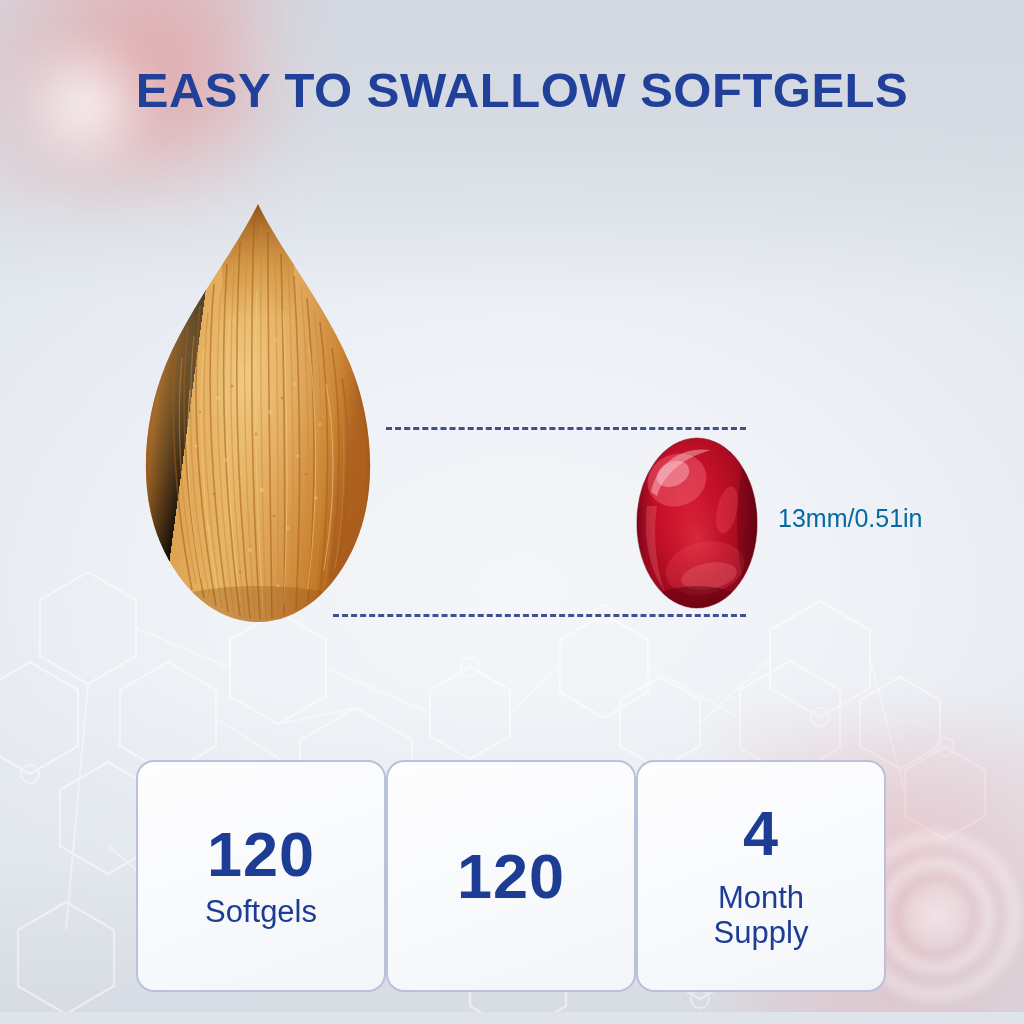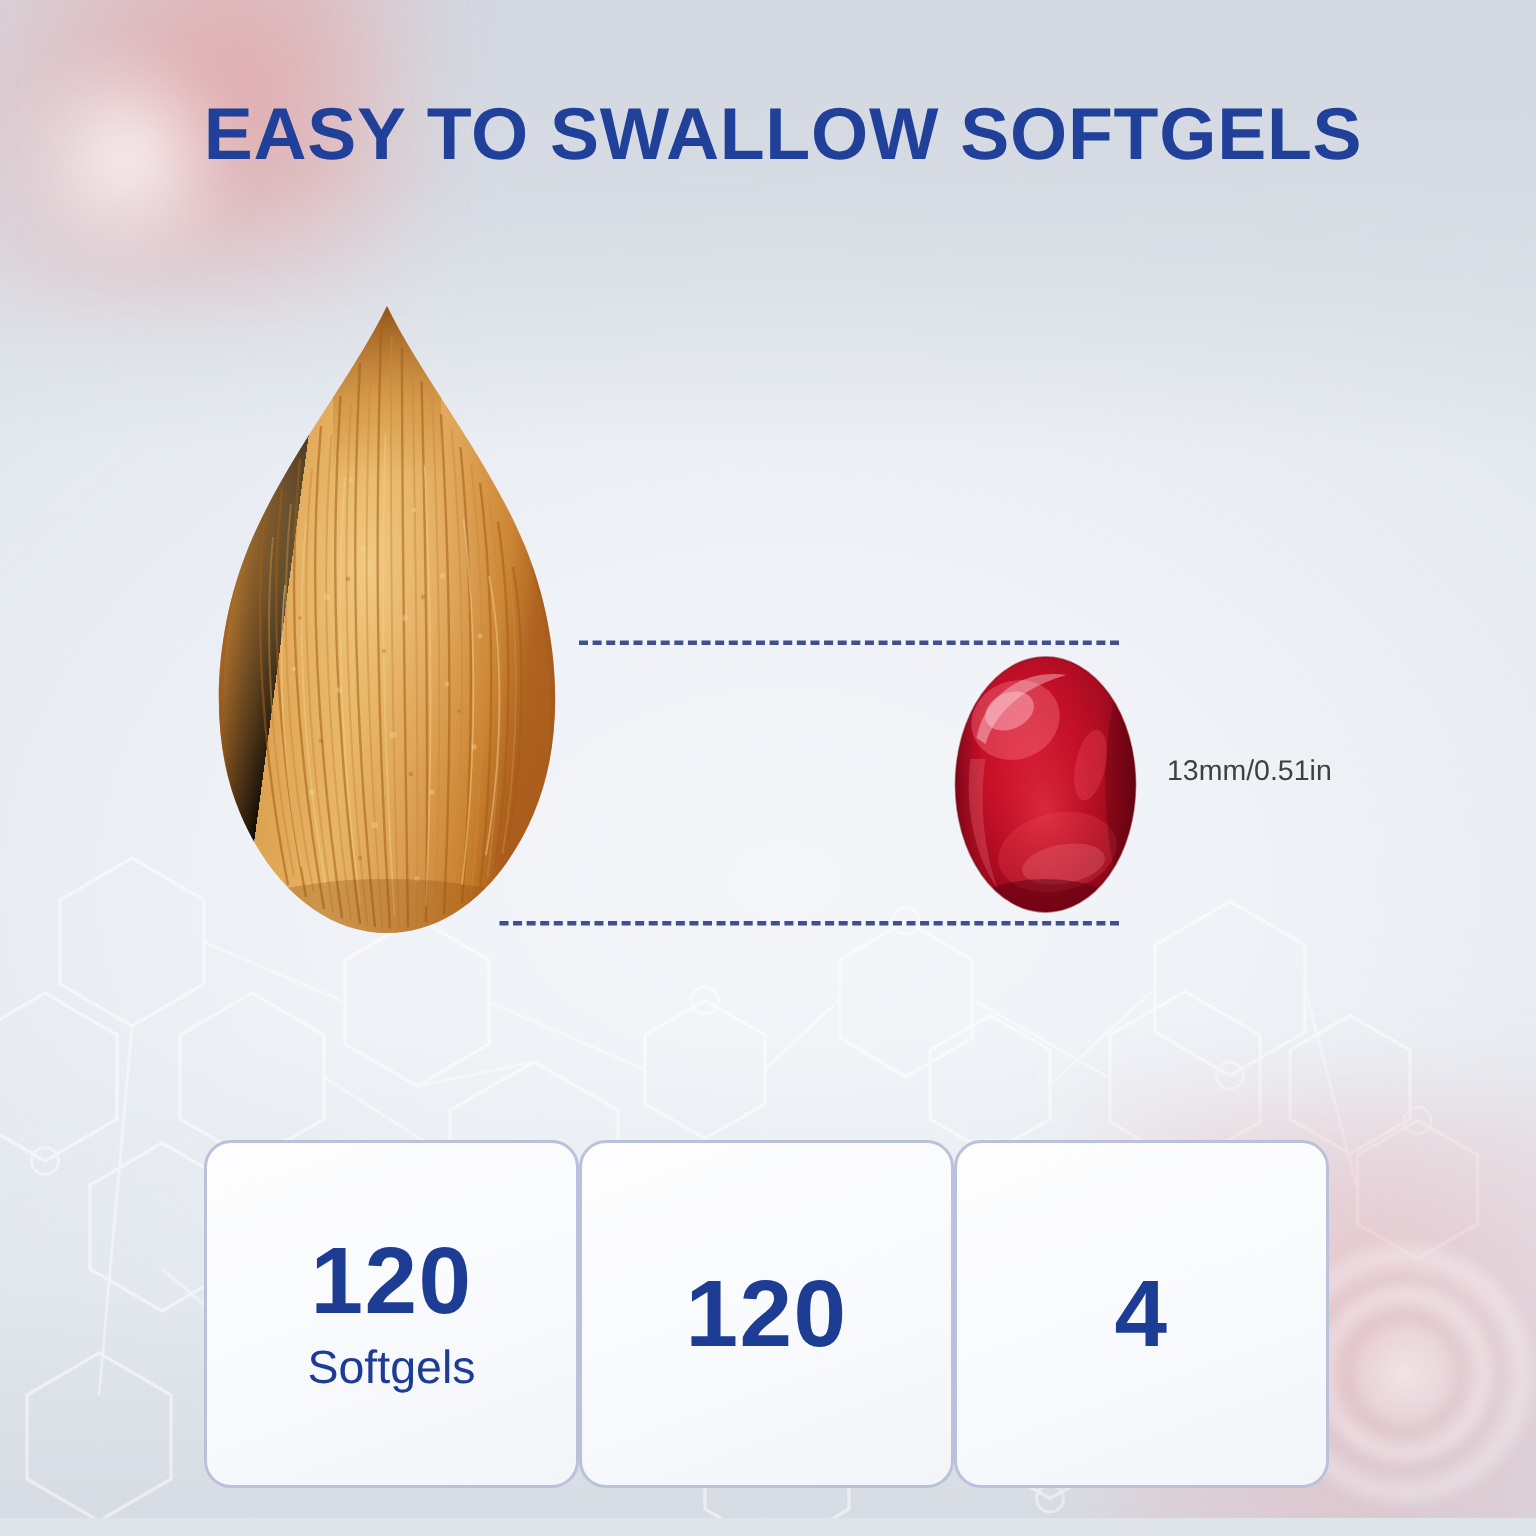--- a/index.html
+++ b/index.html
@@ -75,21 +75,21 @@
 
   
   .dash{
     position:absolute;height:0;border-top:3px dashed #3f4f8f;
   }
   .dash-top{left:386px;top:427px;width:360px;}
   .dash-bottom{left:333px;top:614px;width:413px;}
 
   .measure-label{
     position:absolute;left:778px;top:504px;
-    font-size:19px;color:#404040;
+    font-size:25px;color:#0369a1;
     font-family:"Liberation Sans", sans-serif;
     white-space:nowrap;
   }
 
   
   .cards{
     position:absolute;left:57px;top:760px;width:908px;height:232px;
     display:flex;justify-content:center;
   }
   .card{
@@ -369,17 +369,21 @@
       <div class="card-number">120</div>
       <div class="card-label">Softgels</div>
     </div>
 
     <div class="card card-2">
       <div class="card-number">120</div>
     </div>
 
     <div class="card card-3">
       <div class="card-number">4</div>
+      <div class="card-label">
+        <span>Month</span><br>
+        <span>Supply</span>
+      </div>
     </div>
 
   </div>
 
 </div>
 
 </body></html>

